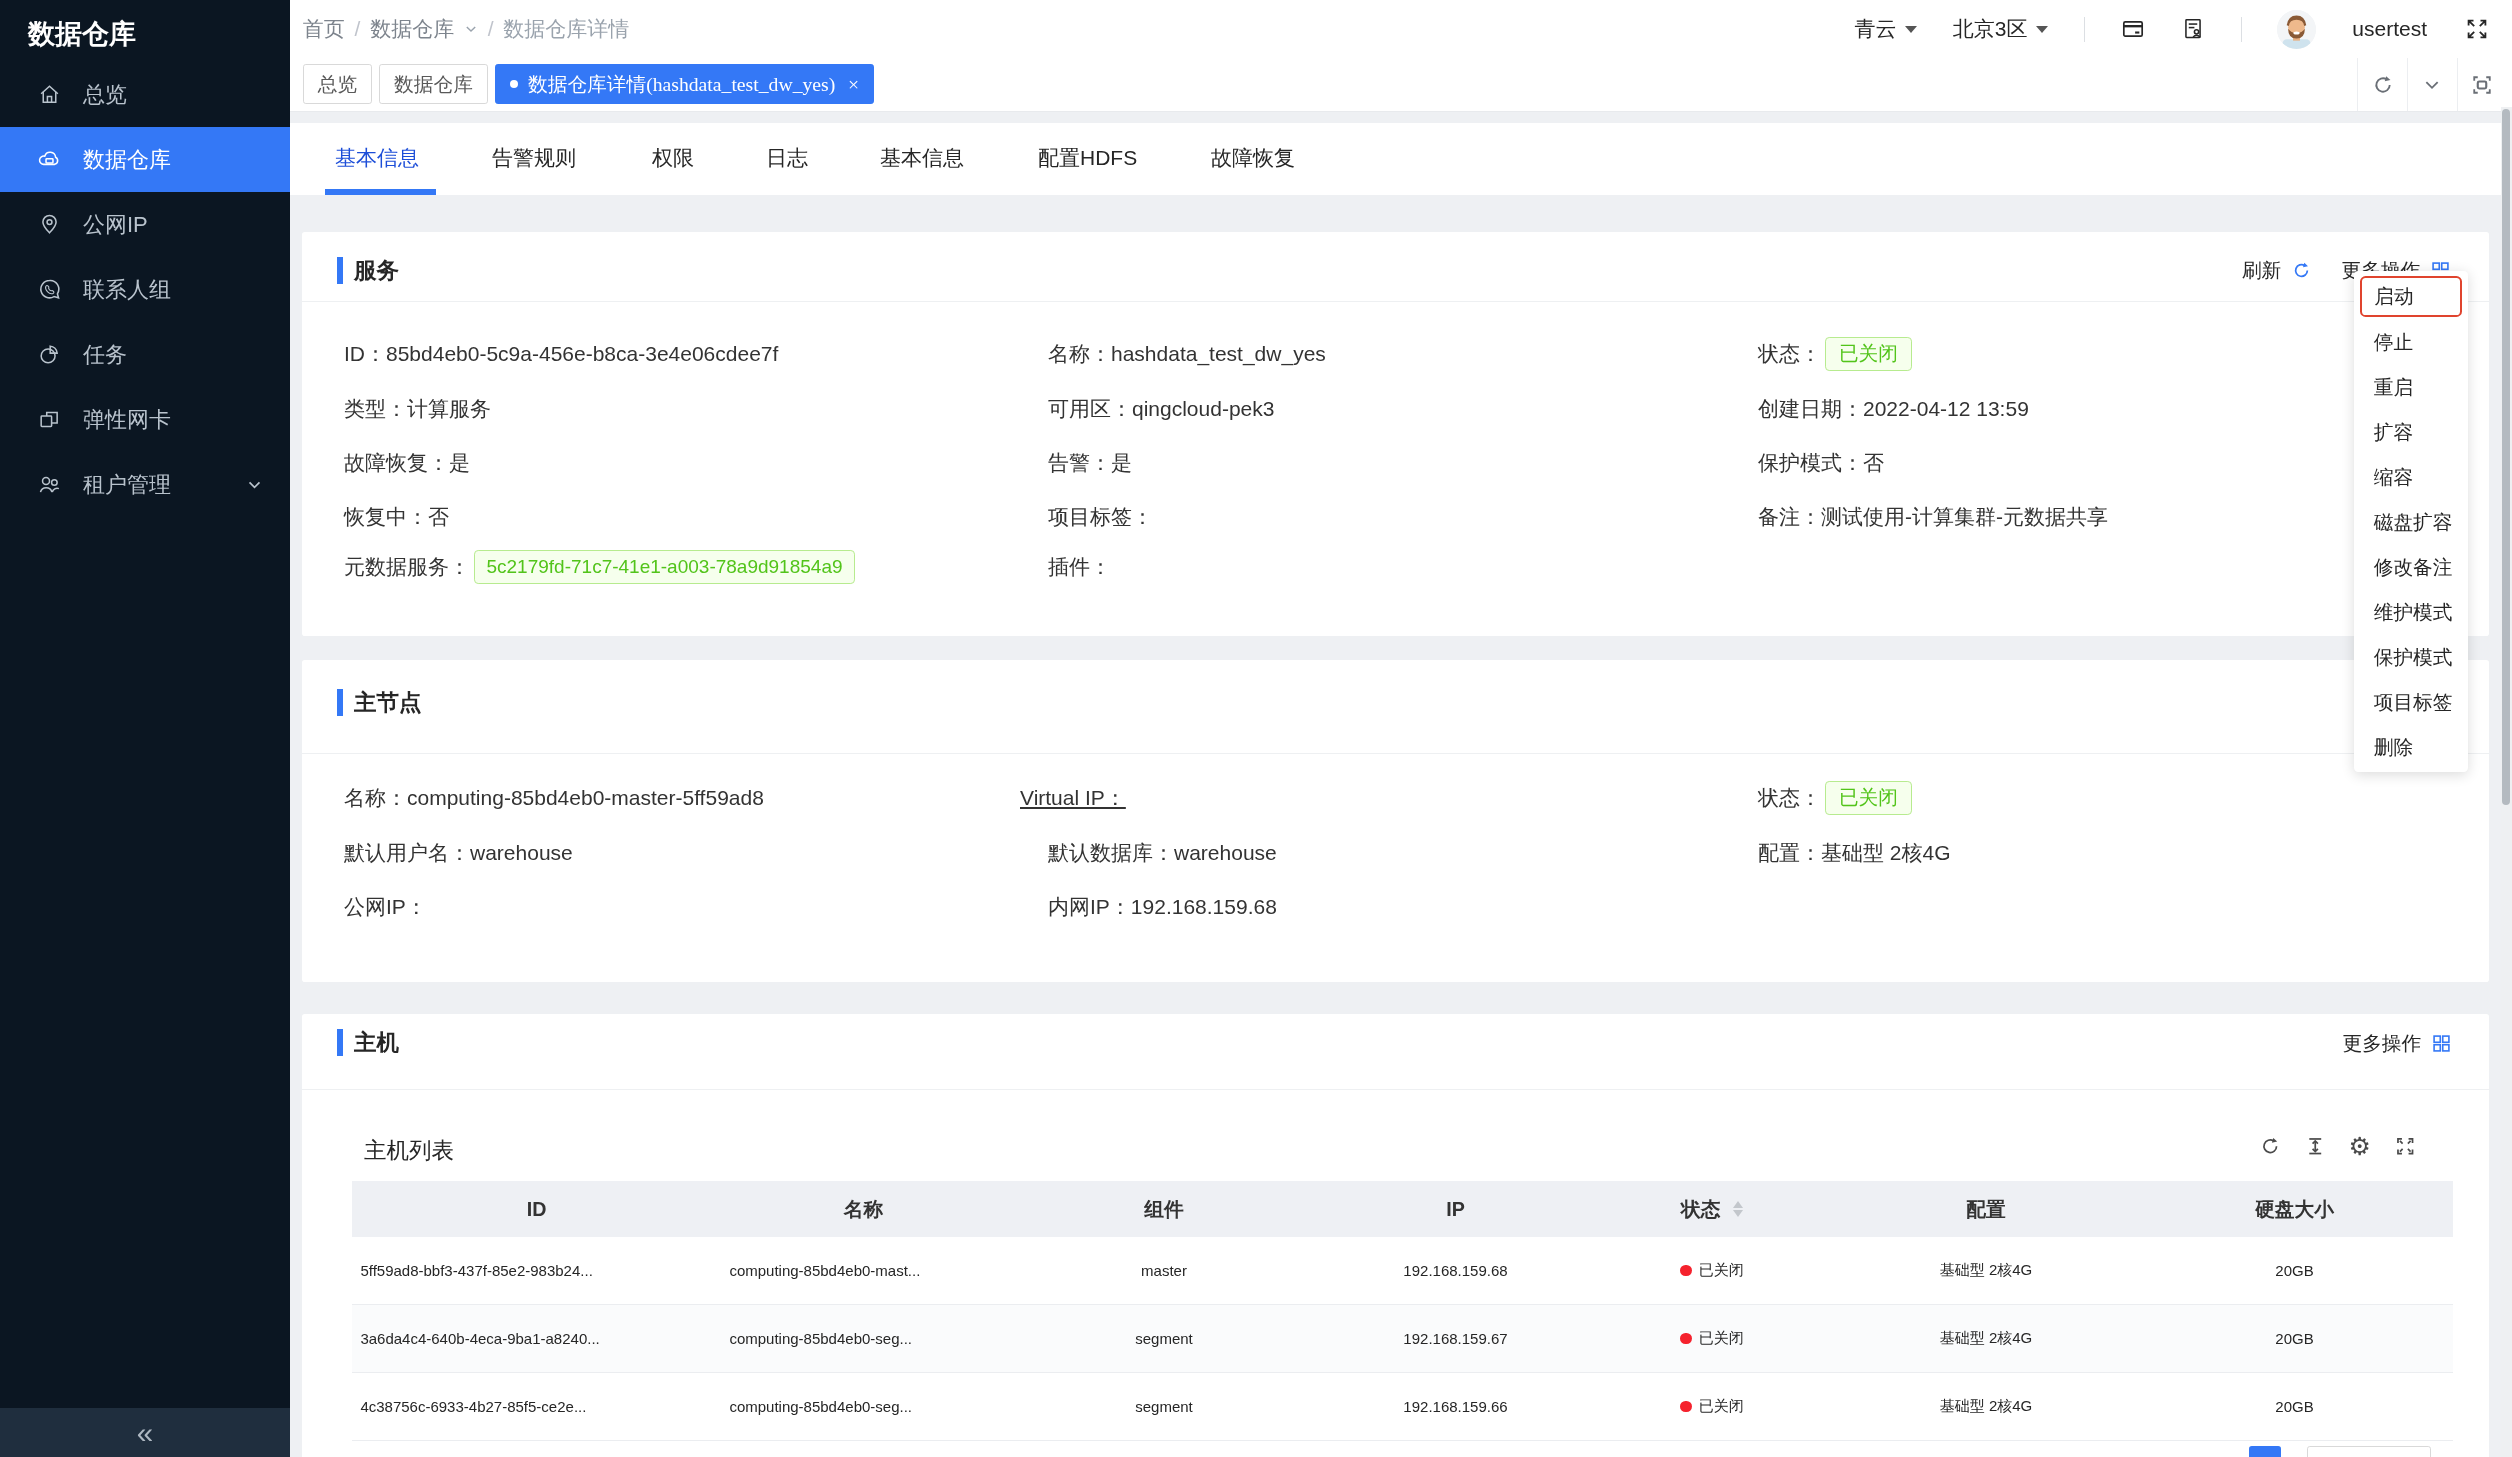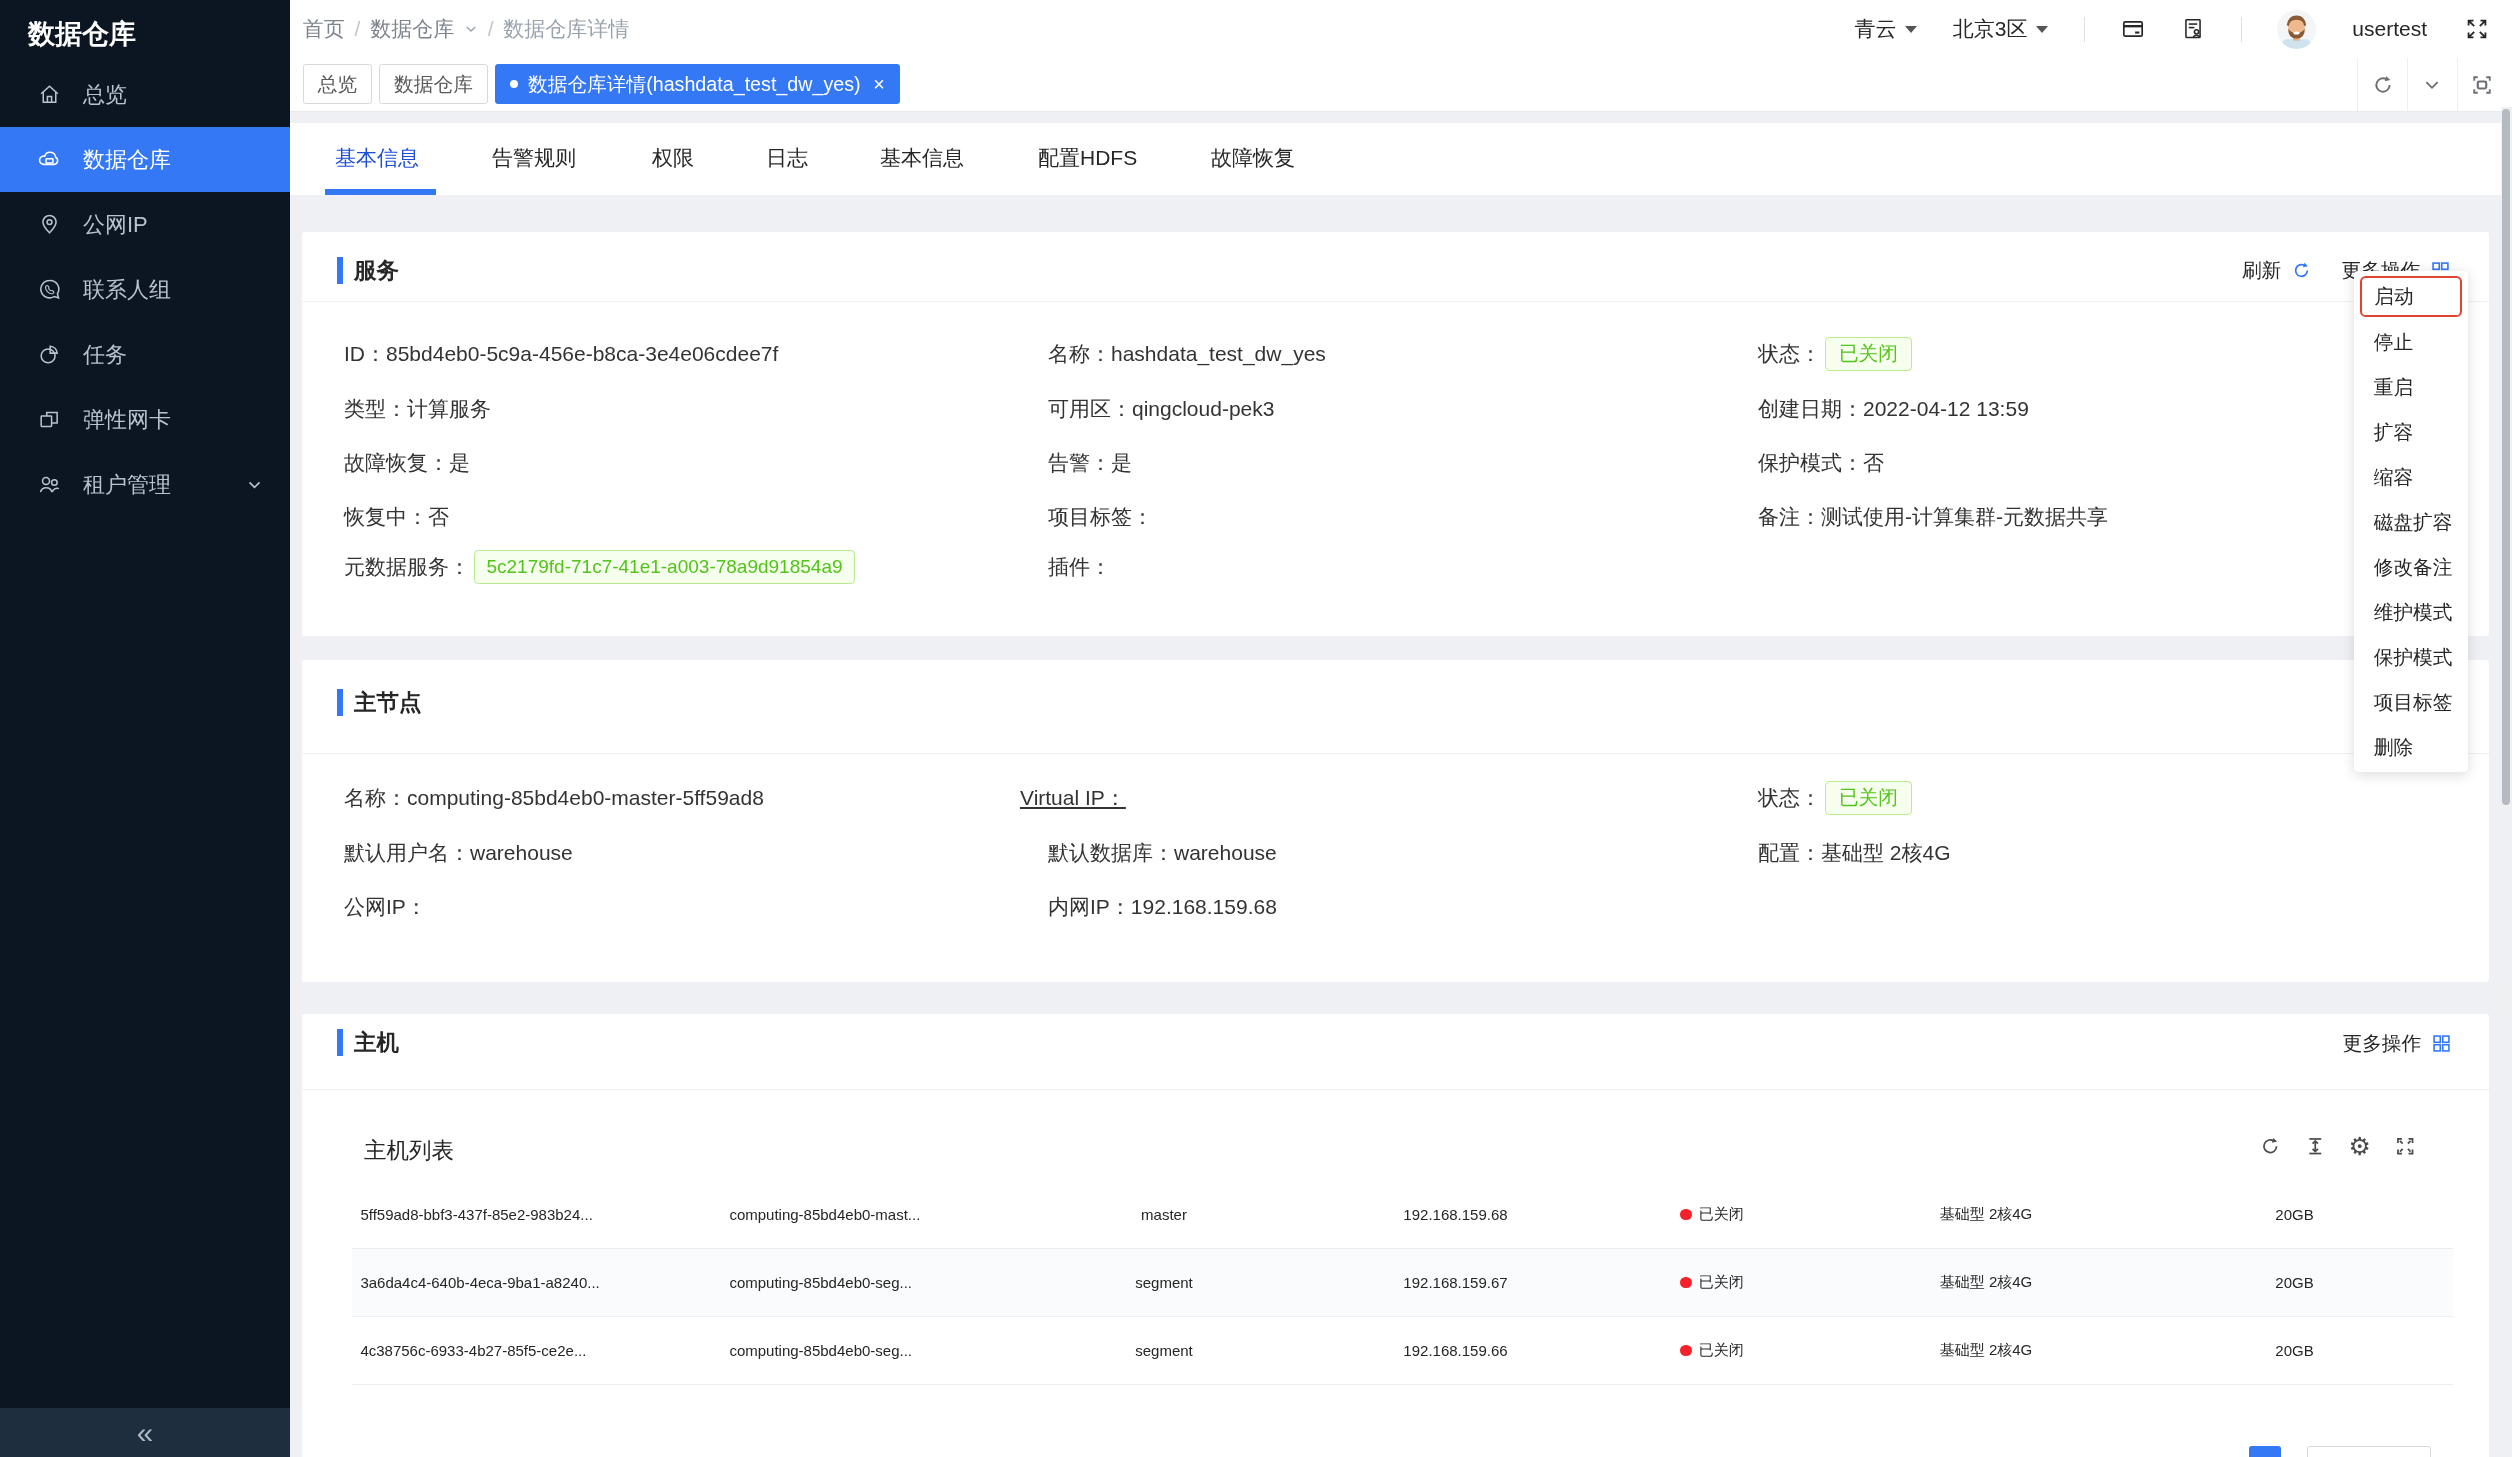--- a/index.html
+++ b/index.html
@@ -28,21 +28,21 @@
   .vcaret{width:14px;height:14px;}
   .tb-right{position:absolute;right:21px;top:0;height:58px;display:flex;align-items:center;gap:36px;}
   .tb-item{display:flex;align-items:center;gap:8.4px;font-size:21px;color:#262626;cursor:pointer;white-space:nowrap;}
   .tb-div{width:0.7px;height:25px;background:#dcdfe3;}
   .avatar{width:39px;height:39px;border-radius:50%;overflow:hidden;background:#f2f4f6;}
 
   
   .tabstrip{position:absolute;left:290px;top:58px;width:2222px;height:53px;background:#fff;border-bottom:0.7px solid #e8eaed;}
   .tabs{position:absolute;left:12.7px;top:6.3px;display:flex;gap:7px;}
   .wtab{height:38px;border:0.7px solid #d9d9d9;border-radius:2.8px;background:#fff;display:flex;align-items:center;padding:0 14px;font-size:19.7px;color:#595959;cursor:pointer;white-space:nowrap;}
-  .wtab.active{background:#3478f6;border-color:#3478f6;color:#fff;gap:9.8px;}
+  .wtab.active{background:#3478f6;border-color:#3478f6;color:#fff;gap:9.8px;font-family:Liberation Serif, serif;}
   .wtab .dot{width:8.4px;height:8.4px;border-radius:50%;background:#fff;}
   .wtab .close{font-size:19.7px;margin-left:2.8px;}
   .ts-icons{position:absolute;right:5.6px;top:0;height:53px;display:flex;align-items:center;}
   .ts-icons .tdiv{width:0.7px;height:53px;background:#eceef1;}
   .ts-icons .ibox{width:49px;display:flex;justify-content:center;cursor:pointer;color:#6a6f76;}
 
   
   .subtabs{position:absolute;left:290px;top:123px;width:2222px;height:72px;background:#fff;}
   .stab{position:absolute;top:21px;font-size:21px;color:#262626;cursor:pointer;white-space:nowrap;}
   .stab.active{color:#1d4ed8;}
@@ -482,20 +482,47 @@
             <path d="M12 28 H6 V22"></path>
             <path d="M13 13 L9 9"></path>
             <path d="M21 13 L25 9"></path>
             <path d="M21 21 L25 25"></path>
             <path d="M13 21 L9 25"></path>
           </svg>
       </span>
     </div>
 
     <div class="tbl">
+      <div class="trh">
+        <div class="c1 tc">
+            <span>ID</span>
+          </div>
+        <div class="c2 tc">
+            <span>名称</span>
+          </div>
+        <div class="c3 tc">
+            <span>组件</span>
+          </div>
+        <div class="c4 tc">
+            <span>IP</span>
+          </div>
+        <div class="c5 tc">
+          <span>状态</span>
+          <span class="sort">
+              <span class="up"></span>
+              <span class="dn"></span>
+            </span>
+        </div>
+        <div class="c6 tc">
+            <span>配置</span>
+          </div>
+        <div class="c7 tc">
+            <span>硬盘大小</span>
+          </div>
+      </div>
 
       <div class="tr">
         <div class="c1 tl nowrap">5ff59ad8-bbf3-437f-85e2-983b24...</div>
         <div class="c2 tl nowrap">computing-85bd4eb0-mast...</div>
         <div class="c3 tc">master</div>
         <div class="c4 tc">192.168.159.68</div>
         <div class="c5 tc">
           <span class="rdot"></span>
           <span>已关闭</span>
         </div>

